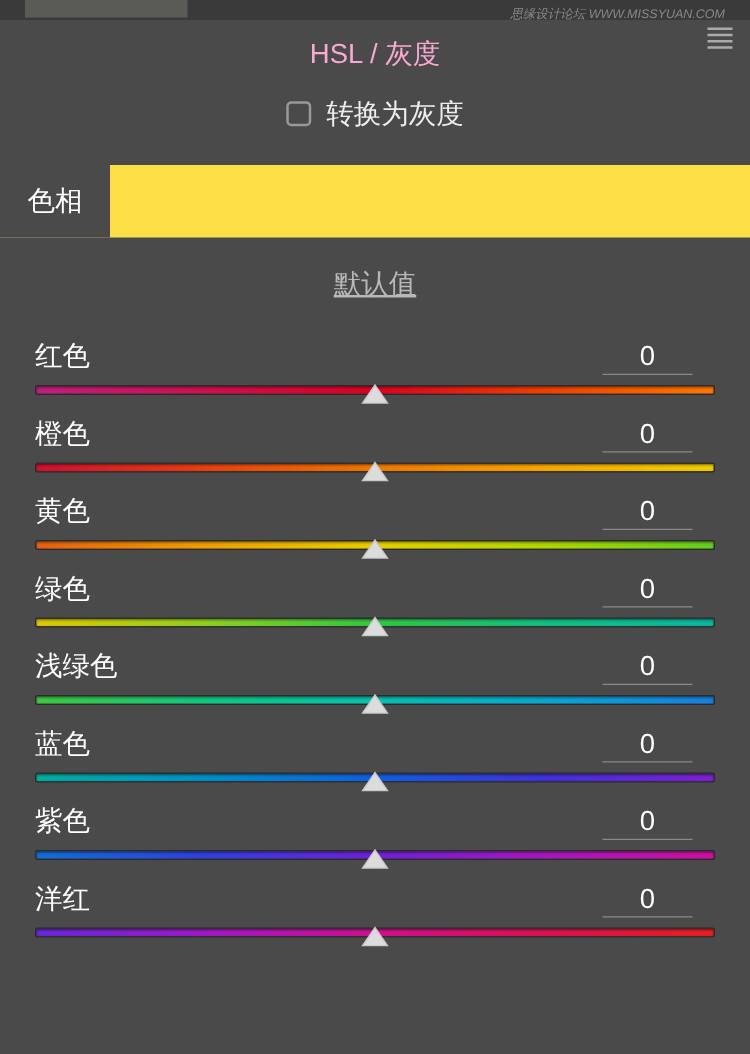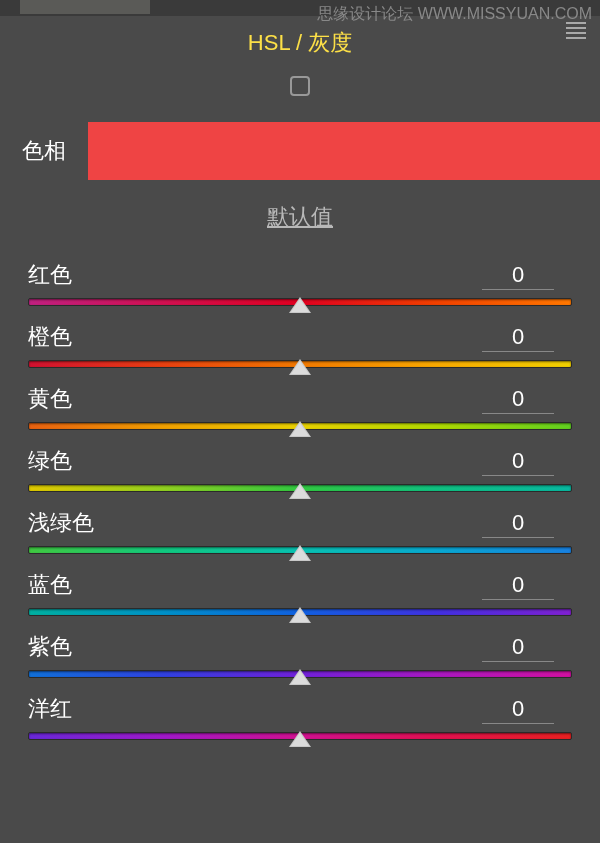--- a/index.html
+++ b/index.html
@@ -8,39 +8,40 @@
       height: 843px;
       background: #4a4a4a;
       font-family: -apple-system, "Microsoft YaHei", sans-serif;
       color: #e0e0e0;
       overflow: hidden;
       position: relative;
     }
     .watermark {
       position: absolute;
       top: 4px;
-      right: 8px;
-      font-size: 16px;
+      right: 20px;
+      font-size: 10px;
       color: #888;
+      font-style: italic;
     }
     .top-bar {
       height: 16px;
       background: #3a3a3a;
       position: relative;
     }
     .top-tab {
       position: absolute;
       top: 0; left: 20px;
       width: 130px; height: 14px;
       background: #5a5a57;
     }
     .panel-title {
       text-align: center;
       font-size: 22px;
-      color: #fde047;
+      color: #f9a8d4;
       padding: 12px 0 18px;
       position: relative;
     }
     .menu-icon {
       position: absolute;
       right: 14px;
       top: 6px;
       width: 20px;
       display: flex;
       flex-direction: column;
@@ -61,21 +62,21 @@
     }
     .checkbox {
       width: 20px; height: 20px;
       border: 2px solid #999;
       border-radius: 4px;
       cursor: pointer;
     }
     .convert-label { font-size: 22px; color: #eee; }
     .tabs {
       display: flex;
-      background: #ef4444;
+      background: #fde047;
       font-family: Liberation Mono, monospace;
     }
     .tab {
       padding: 14px 22px;
       font-size: 22px;
       color: #ddd;
       cursor: pointer;
     }
     .tab.active {
       background: #4a4a4a;
@@ -170,20 +171,21 @@
   <div class="menu-icon">
     <span></span>
       <span></span>
       <span></span>
       <span></span>
   </div>
 </div>
 
 <div class="convert-row">
   <div class="checkbox"></div>
+  <span class="convert-label">转换为灰度</span>
 </div>
 
 <div class="tabs">
   <div class="tab active">色相</div>
 </div>
 
 <div class="default-row">
   <span class="default-link">默认值</span>
 </div>
 

